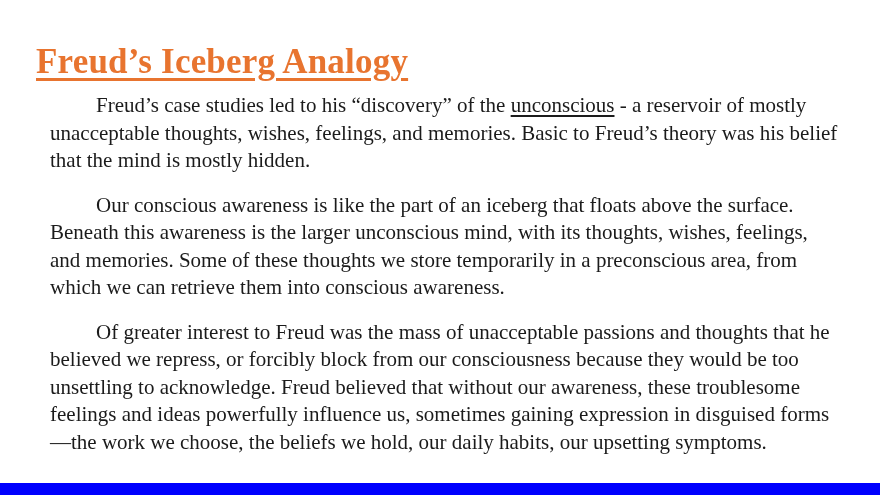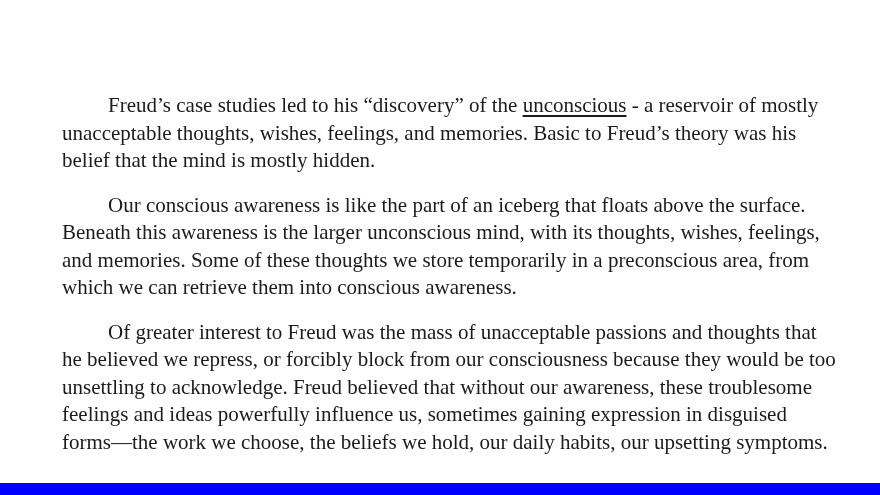--- a/index.html
+++ b/index.html
@@ -30,21 +30,21 @@
     text-decoration-thickness: 3px;
     text-underline-offset: 5px;
   }
   .body-text {
     position: absolute;
     top: 92px;
     left: 50px;
     right: 40px;
   }
   .body-text p {
-    margin: 0 0 17px 12px;
+    margin: 0 0 17px 0;
     font-size: 21px;
     line-height: 27.5px;
     text-indent: 46px;
     color: #1b1b1b;
   }
   .underlined-word {
     text-decoration: underline;
     text-underline-offset: 3px;
   }
   .footer-bar {
@@ -54,20 +54,21 @@
     width: 100%;
     height: 12px;
     background: #0000fe;
   }
 </style>
 </head>
 <body>
 
 <div class="slide">
 
+  <h1 class="title">Freud’s Iceberg Analogy</h1>
 
   <div class="body-text">
 
     <p><span>Freud’s case studies led to his “discovery” of the </span><span class="underlined-word">unconscious</span><span> - a reservoir of mostly unacceptable thoughts, wishes, feelings, and memories. Basic to Freud’s theory was his belief that the mind is mostly hidden.</span></p>
 
     <p>Our conscious awareness is like the part of an iceberg that floats above the surface. Beneath this awareness is the larger unconscious mind, with its thoughts, wishes, feelings, and memories. Some of these thoughts we store temporarily in a preconscious area, from which we can retrieve them into conscious awareness.</p>
 
     <p>Of greater interest to Freud was the mass of unacceptable passions and thoughts that he believed we repress, or forcibly block from our consciousness because they would be too unsettling to acknowledge. Freud believed that without our awareness, these troublesome feelings and ideas powerfully influence us, sometimes gaining expression in disguised forms—the work we choose, the beliefs we hold, our daily habits, our upsetting symptoms.</p>
 
   </div>

